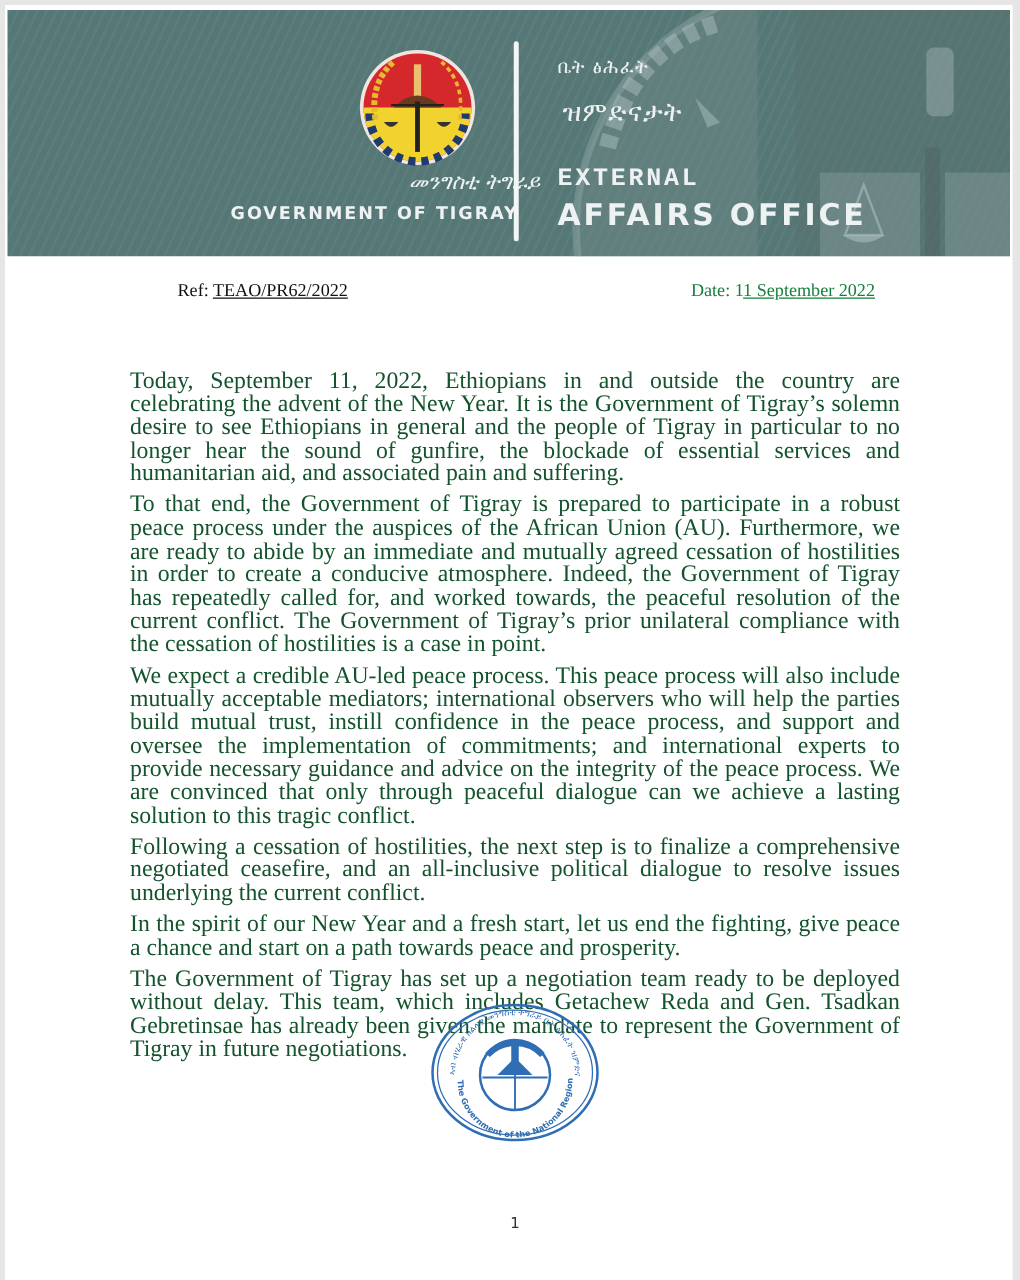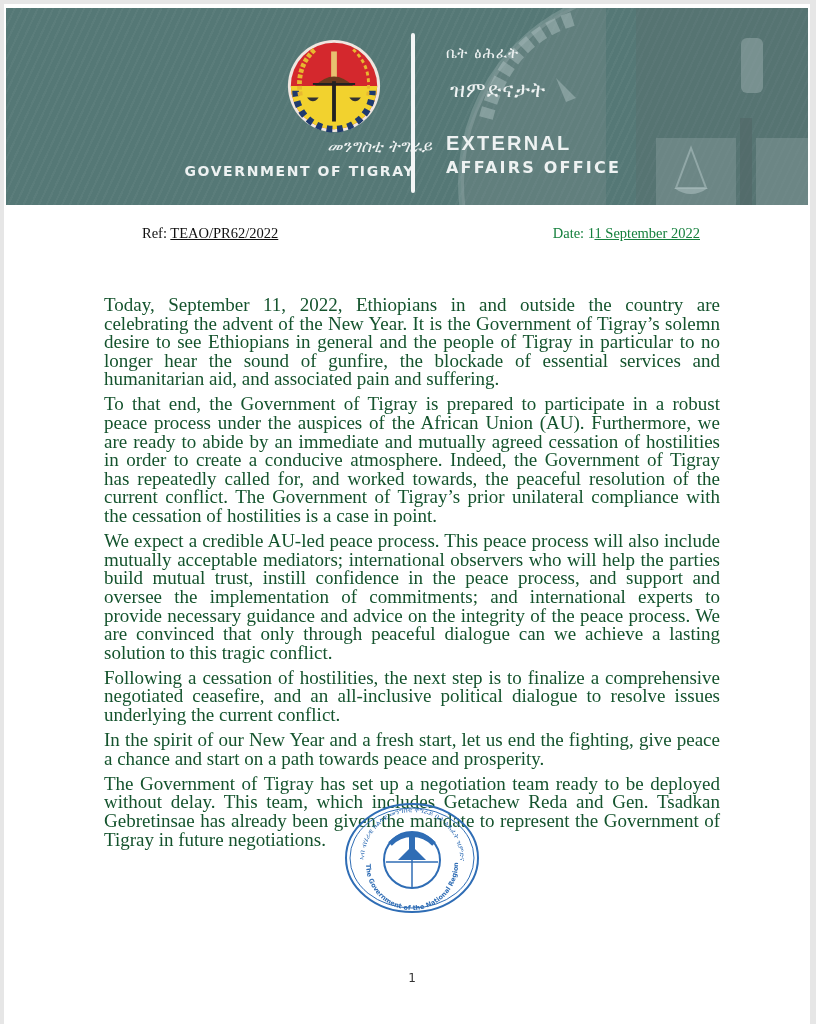--- a/index.html
+++ b/index.html
@@ -9,22 +9,22 @@
       background-image: repeating-linear-gradient(115deg, rgba(255,255,255,0.035) 0px, rgba(255,255,255,0.035) 2px, rgba(0,0,0,0) 2px, rgba(0,0,0,0) 7px);
     }
     .watermark { position:absolute; left:230px; top:-10px; width:370px; height:370px; }
     .wm-right { position:absolute; left:630px; top:0; width:172px; height:197px; background:rgba(90,110,110,0.35); }
     .logo { position:absolute; left:280px; top:30px; width:96px; height:96px; }
     .am-title { position:absolute; left:0; width:378px; top:128px; text-align:right; color:#eef2f2; font-family:"DejaVu Sans", sans-serif; font-size:17px; font-style:italic;padding-left:48px; }
     .gov-title { position:absolute; left:0; width:378px; top:155px; text-align:right; color:#eef2f2; font-family:"DejaVu Sans", sans-serif; font-size:14px; font-weight:bold; letter-spacing:1.6px;margin-left:31px; }
     .divider { position:absolute; left:405px; top:25px; width:4px; height:160px; background:#f4f6f6; border-radius:2px; }
     .office-am-1 { position:absolute; left:440px; top:36px; color:#eef2f2; font-family:"DejaVu Sans", sans-serif; font-size:15px; letter-spacing:1px; }
     .office-am-2 { position:absolute; left:444px; top:70px; color:#eef2f2; font-family:"DejaVu Sans", sans-serif; font-size:21px; letter-spacing:1px; }
-    .office-en-1 { position:absolute; left:440px; top:124px; color:#eef2f2; font-family:Liberation Sans, sans-serif; font-size:20px; font-weight:bold; letter-spacing:2.2px; }
-    .office-en-2 { position:absolute; left:440px; top:150px; color:#eef2f2; font-family:"DejaVu Sans", sans-serif; font-size:16px; font-weight:bold; letter-spacing:2.2px; }
+    .office-en-1 { position:absolute; left:440px; top:124px; color:#eef2f2; font-family:Liberation Mono, monospace; font-size:20px; font-weight:bold; letter-spacing:2.2px; }
+    .office-en-2 { position:absolute; left:440px; top:150px; color:#eef2f2; font-family:"DejaVu Sans", sans-serif; font-size:24px; font-weight:bold; letter-spacing:2.2px; }
 
     .ref { position:absolute; left:138px; top:221px; font-size:14.5px; color:#111; }
     .date { position:absolute; right:110px; top:221px; font-size:14.5px; color:#15803d; }
     .u { text-decoration:underline; }
     .doc-title { position:absolute; left:96px; width:622px; top:262px; text-align:center; font-size:14.5px; font-weight:bold; color:#111; border-bottom:1.5px solid #333; padding-bottom:1px; }
     .body { position:absolute; left:100px; width:616px; top:292px; font-size:19px; line-height:18.6px; color:#14532d; text-align:justify; }
     .body p { margin:0 0 6.5px 0; }
     .stamp { position:absolute; left:338px; top:798px; width:140px; height:112px; }
     .page-num { position:absolute; left:0; width:816px; top:967px; text-align:center; font-family:"DejaVu Sans", sans-serif; font-size:12px; color:#333; }
   </style>

